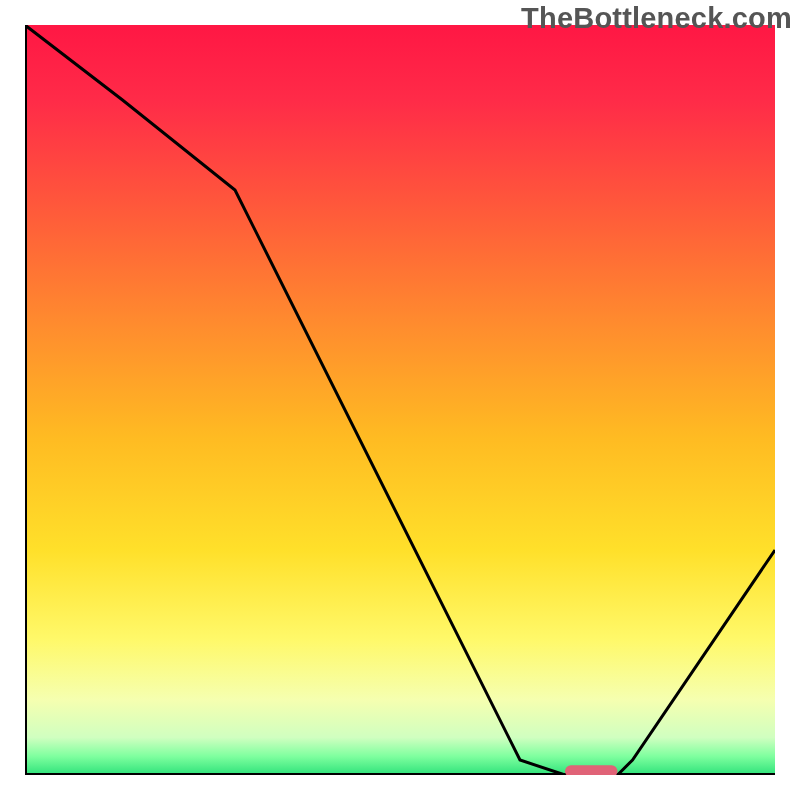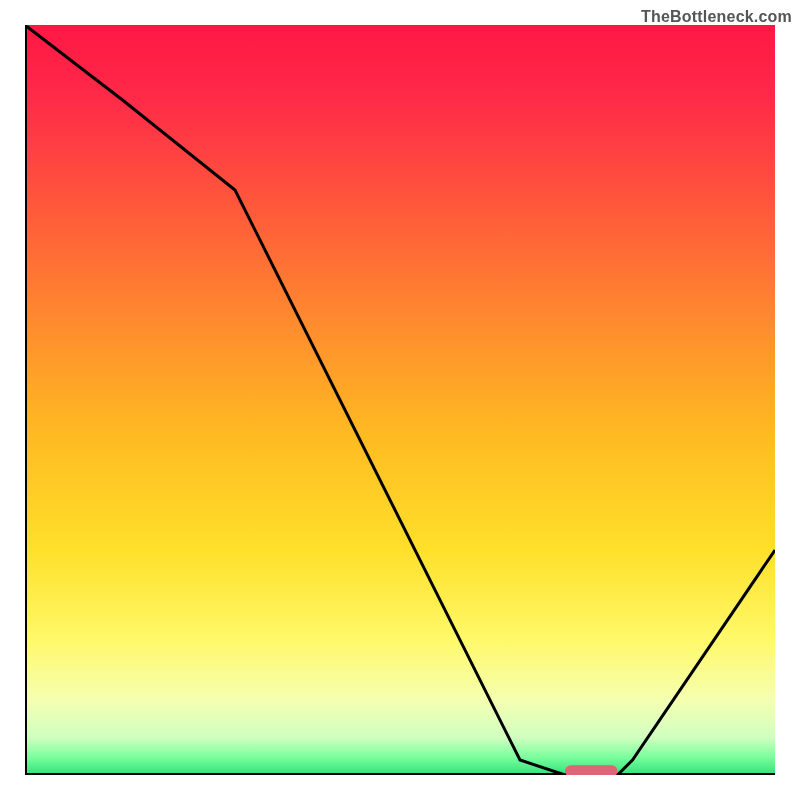--- a/index.html
+++ b/index.html
@@ -10,23 +10,23 @@
     background: #ffffff;
     font-family: Arial, Helvetica, sans-serif;
   }
   .container {
     position: relative;
     width: 800px;
     height: 800px;
   }
   .watermark {
     position: absolute;
-    top: 8px;
+    top: 2px;
     right: 8px;
-    font-size: 16px;
+    font-size: 29px;
     font-weight: bold;
     color: #555555;
     letter-spacing: 0.2px;
     z-index: 10;
   }
   svg.chart {
     position: absolute;
     left: 25px;
     top: 25px;
     width: 750px;

